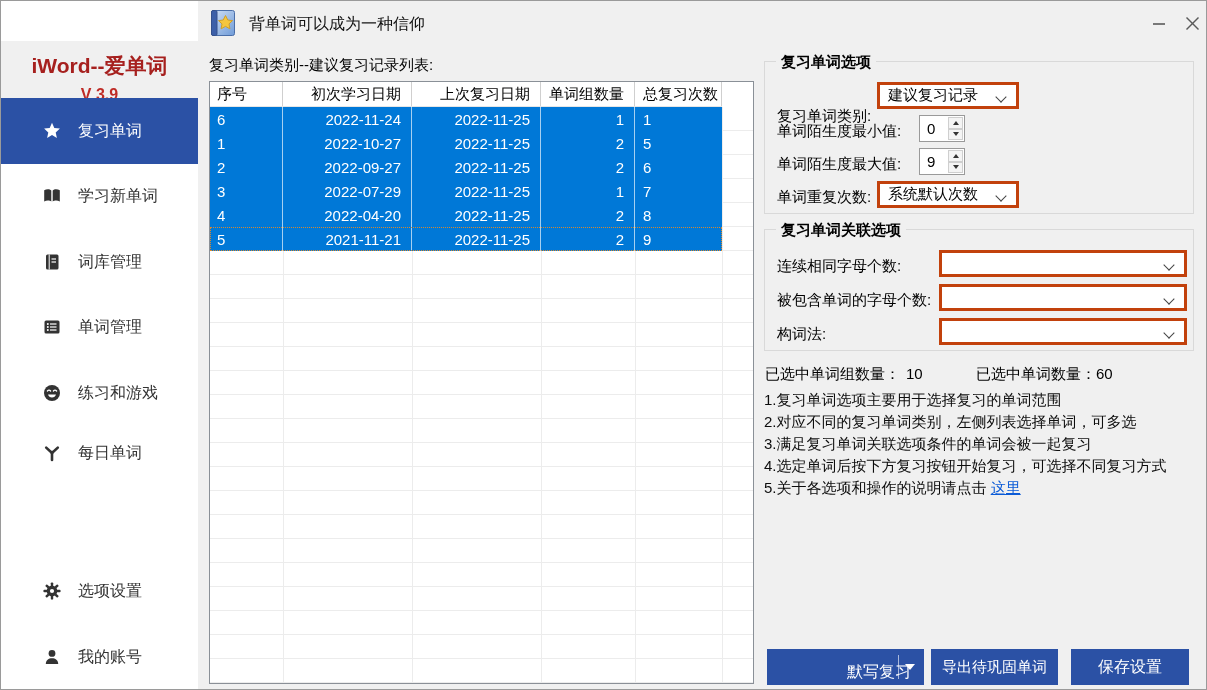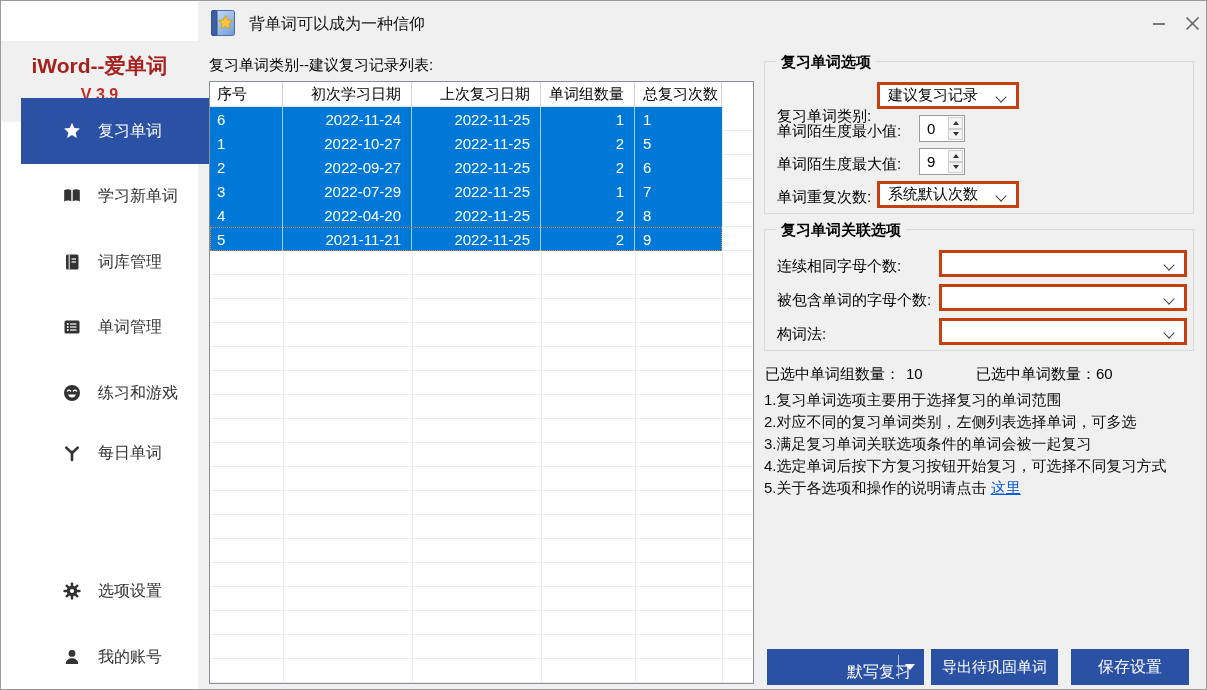--- a/index.html
+++ b/index.html
@@ -13,21 +13,21 @@
 
   
   #sidebar { position:absolute; left:0; top:0; width:197px; height:690px; background:#ffffff; }
   #brand { position:absolute; left:0; top:0; width:197px; height:81px; background:#f0f0f0; text-align:center;margin-top:40px; }
   .brand-title { margin-top:11px; font-size:21px; font-weight:bold; color:#a6201e; }
   .brand-version { margin-top:6px; font-size:16px; font-weight:bold; color:#bf2b26; }
   .brand-sub { margin-top:8px; font-size:13px; color:#a21caf; }
   .side-item {
     position:absolute; left:0; width:197px; height:40px;
     display:flex; align-items:center; padding-left:42px;
-    color:#333; font-size:16px; cursor:pointer;margin-left:20px;
+    color:#333; font-size:16px; cursor:pointer;
   }
   .side-item.active { height:66px; background:#2b51a5; color:#fff; }
   .sicon { width:18px; height:18px; margin-right:17px; display:inline-flex; align-items:center; justify-content:center; flex:0 0 18px; }
   .sicon svg { width:18px; height:18px; display:block; }
 
   
   #app-icon { position:absolute; left:207px; top:7px; width:30px; height:30px; }
   #slogan { position:absolute; left:248px; top:13px; font-size:16px; color:#101010; }
   .winbtn { position:absolute; top:8px; width:30px; height:28px; display:flex; align-items:center; justify-content:center; cursor:pointer; }
   #min-btn { left:1143px; }

